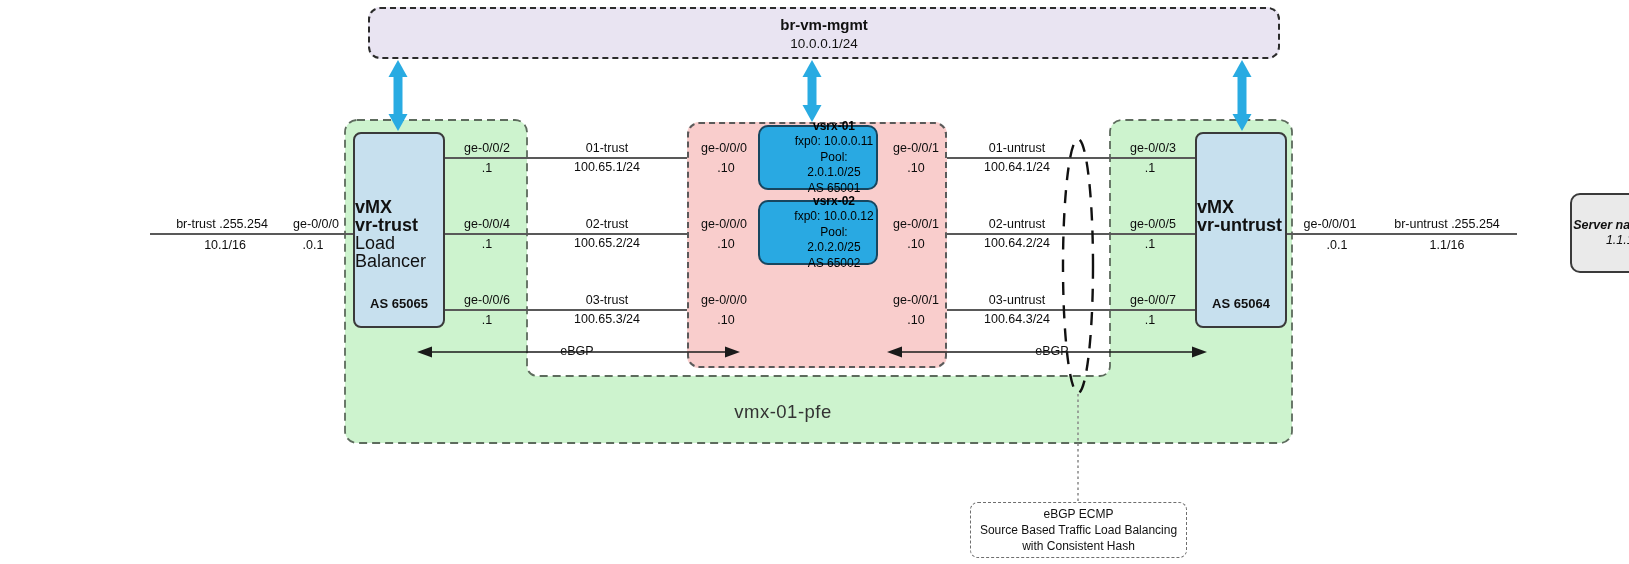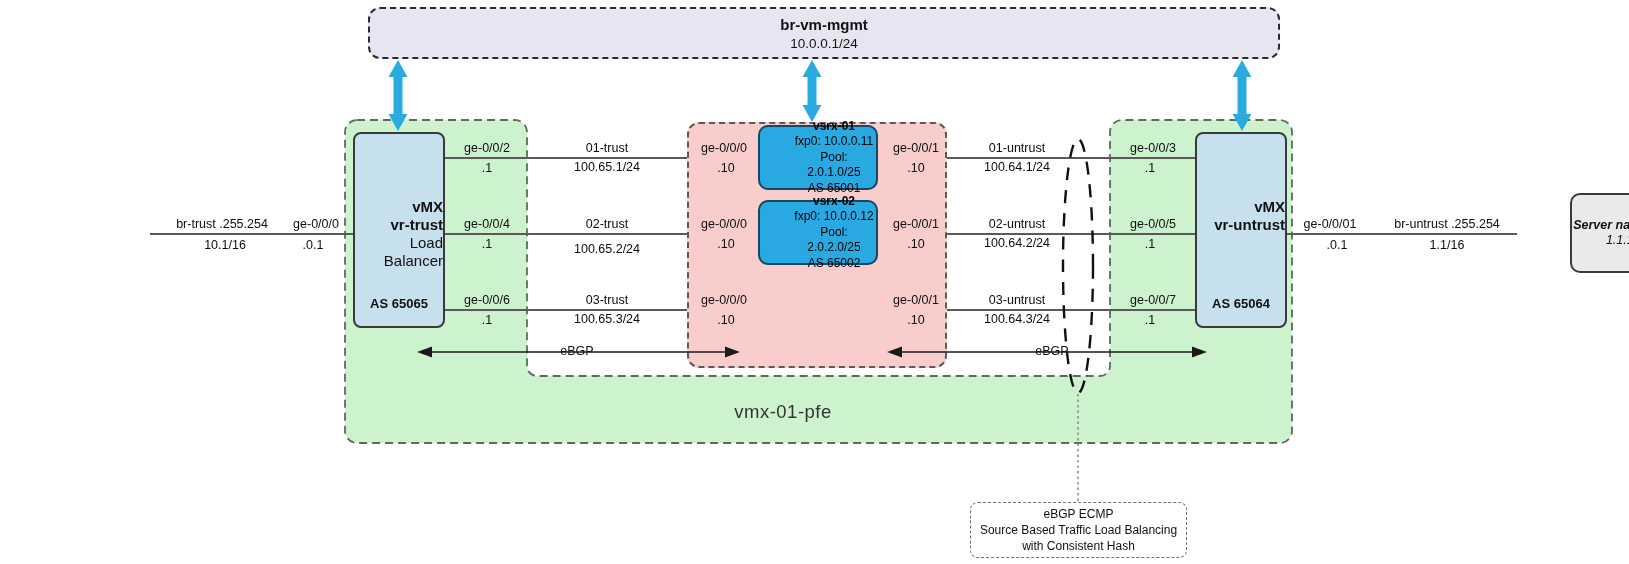--- a/index.html
+++ b/index.html
@@ -38,21 +38,21 @@
     left:758px; width:120px; height:65px;
     background:#29A9E2; border:2px solid #17465f; border-radius:10px;
     font-size:12px; line-height:15.5px; color:#000;padding-left:32px;
   }
   .vsrx1 { top:125px; } .vsrx2 { top:200px;align-items:center; } .vsrx3 { top:278px; }
   .vmx {
     background:#C7E0EE; border:2px solid #3a3a3a; border-radius:8px;
   }
   .vmx-left  { left:353px; top:132px; width:92px;  height:196px; }
   .vmx-right { left:1195px; top:132px; width:92px; height:196px; }
-  .vmx .main { position:absolute; left:0; right:0; top:64px; font-size:15px; line-height:18px; text-align:right; }
+  .vmx .main { position:absolute; left:0; right:0; top:64px; font-size:18px; line-height:18px; text-align:left; }
   .vmx .asn  { position:absolute; left:0; right:0; top:162px; font-size:13px; font-weight:bold; text-align:center; }
   .note {
     left:970px; top:502px; width:217px; height:56px; background:#ffffff;
     border:1.5px dashed #6e6e6e; border-radius:8px; font-size:12px; line-height:16px; z-index:2;
   }
   .pfe { font-size:18.5px; color:#333; letter-spacing:0.5px; }
 </style>
 </head>
 <body>
 
@@ -134,21 +134,21 @@
   <div class="lbl" style="left:487px;top:148px">ge-0/0/2</div>
   <div class="lbl" style="left:487px;top:168px">.1</div>
   <div class="lbl" style="left:607px;top:148px">01-trust</div>
   <div class="lbl" style="left:607px;top:167px">100.65.1/24</div>
   <div class="lbl" style="left:724px;top:148px">ge-0/0/0</div>
   <div class="lbl" style="left:726px;top:168px">.10</div>
 
   <div class="lbl" style="left:487px;top:224px">ge-0/0/4</div>
   <div class="lbl" style="left:487px;top:244px">.1</div>
   <div class="lbl" style="left:607px;top:224px">02-trust</div>
-  <div class="lbl" style="left:607px;top:249px">100.65.2/24</div>
+  <div class="lbl" style="left:607px;top:243px">100.65.2/24</div>
   <div class="lbl" style="left:724px;top:224px">ge-0/0/0</div>
   <div class="lbl" style="left:726px;top:244px">.10</div>
 
   <div class="lbl" style="left:487px;top:300px">ge-0/0/6</div>
   <div class="lbl" style="left:487px;top:320px">.1</div>
   <div class="lbl" style="left:607px;top:300px">03-trust</div>
   <div class="lbl" style="left:607px;top:319px">100.65.3/24</div>
   <div class="lbl" style="left:724px;top:300px">ge-0/0/0</div>
   <div class="lbl" style="left:726px;top:320px">.10</div>
 

